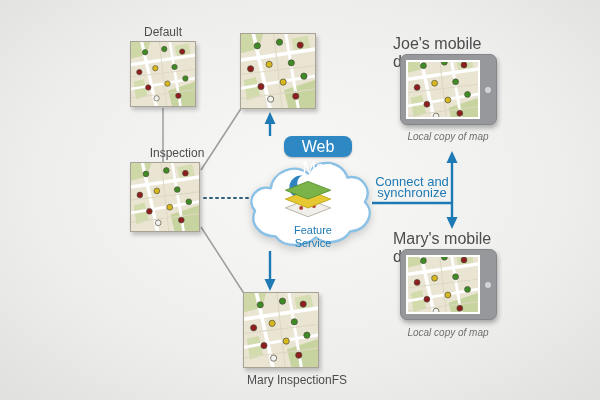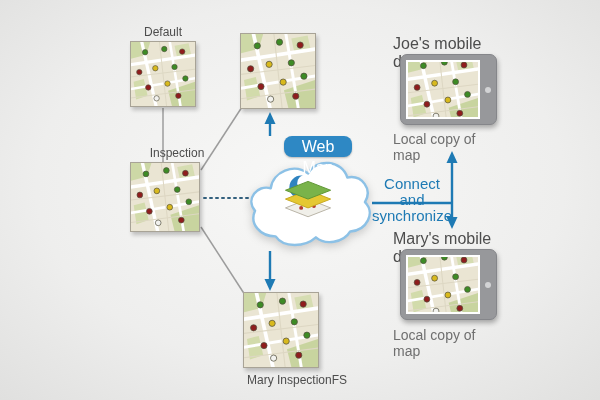--- a/index.html
+++ b/index.html
@@ -35,24 +35,24 @@
 
   .device-title { position:absolute; font-size:16px; color:var(--label-gray,#4d4d4d); text-align:left; }
   .tablet {
     position:absolute; width:97px; height:71px; border-radius:7px;
     background:var(--device-gray,#97989b); border:1px solid #85868a;
     box-shadow:1px 3px 5px rgba(0,0,0,.3);
   }
   .tablet-screen { position:absolute; left:5px; top:5px; width:74px; height:59px; background:#fff; padding:2px; }
   .tablet-camera { position:absolute; right:5px; top:50%; transform:translateY(-50%);
     width:6px; height:6px; border-radius:50%; background:#d2d3d5; }
-  .device-caption { position:absolute; font-size:14px; color:var(--caption-gray,#6f6f6f); text-align:left; }
+  .device-caption { position:absolute; font-size:10px; color:var(--caption-gray,#6f6f6f); text-align:center;font-style:italic; }
 
   .sync-label { position:absolute; left:370px; top:176px; width:84px; text-align:center;
-    color:var(--accent-blue,#1e7ab4); font-size:15px; line-height:16px; }
+    color:var(--accent-blue,#1e7ab4); font-size:13px; line-height:11px; }
 </style>
 </head>
 <body>
 
 <div class="stage">
 
   <svg width="0" height="0" style="position:absolute" aria-hidden="true">
     <defs>
       <g id="tile">
         <rect width="100" height="100" fill="#eae5d3"></rect>
@@ -144,20 +144,21 @@
       <circle cx="16" cy="14" r="12" fill="#2f83c0"></circle>
       <circle cx="21" cy="10" r="9" fill="#ffffff"></circle>
       <polygon points="23,26 46,35 23,44 0,35" fill="#f0efe9" stroke="#b9b4a6" stroke-width="1"></polygon>
       <circle cx="16" cy="35" r="2" fill="#b43a2e"></circle>
       <circle cx="29" cy="33" r="2" fill="#b43a2e"></circle>
       <polygon points="23,17 46,26 23,35 0,26" fill="#e5c832" stroke="#c8a81f" stroke-width="1"></polygon>
       <polygon points="23,8 46,17 23,26 0,17" fill="#79b34a" stroke="#5f9634" stroke-width="1"></polygon>
     </g>
   </svg>
   <div class="webmap-badge">Web Map</div>
+  <div class="service-label">Feature Service</div>
 
   <div class="device-title" style="left:393px;top:35px;width:110px">Joe's mobile device</div>
   <div class="tablet" style="left:400px;top:54px">
     <div class="tablet-screen">
       <svg viewBox="0 0 100 100" preserveAspectRatio="xMidYMid slice">
           <use href="#tile"></use>
         </svg>
     </div>
     <span class="tablet-camera"></span>
   </div>

